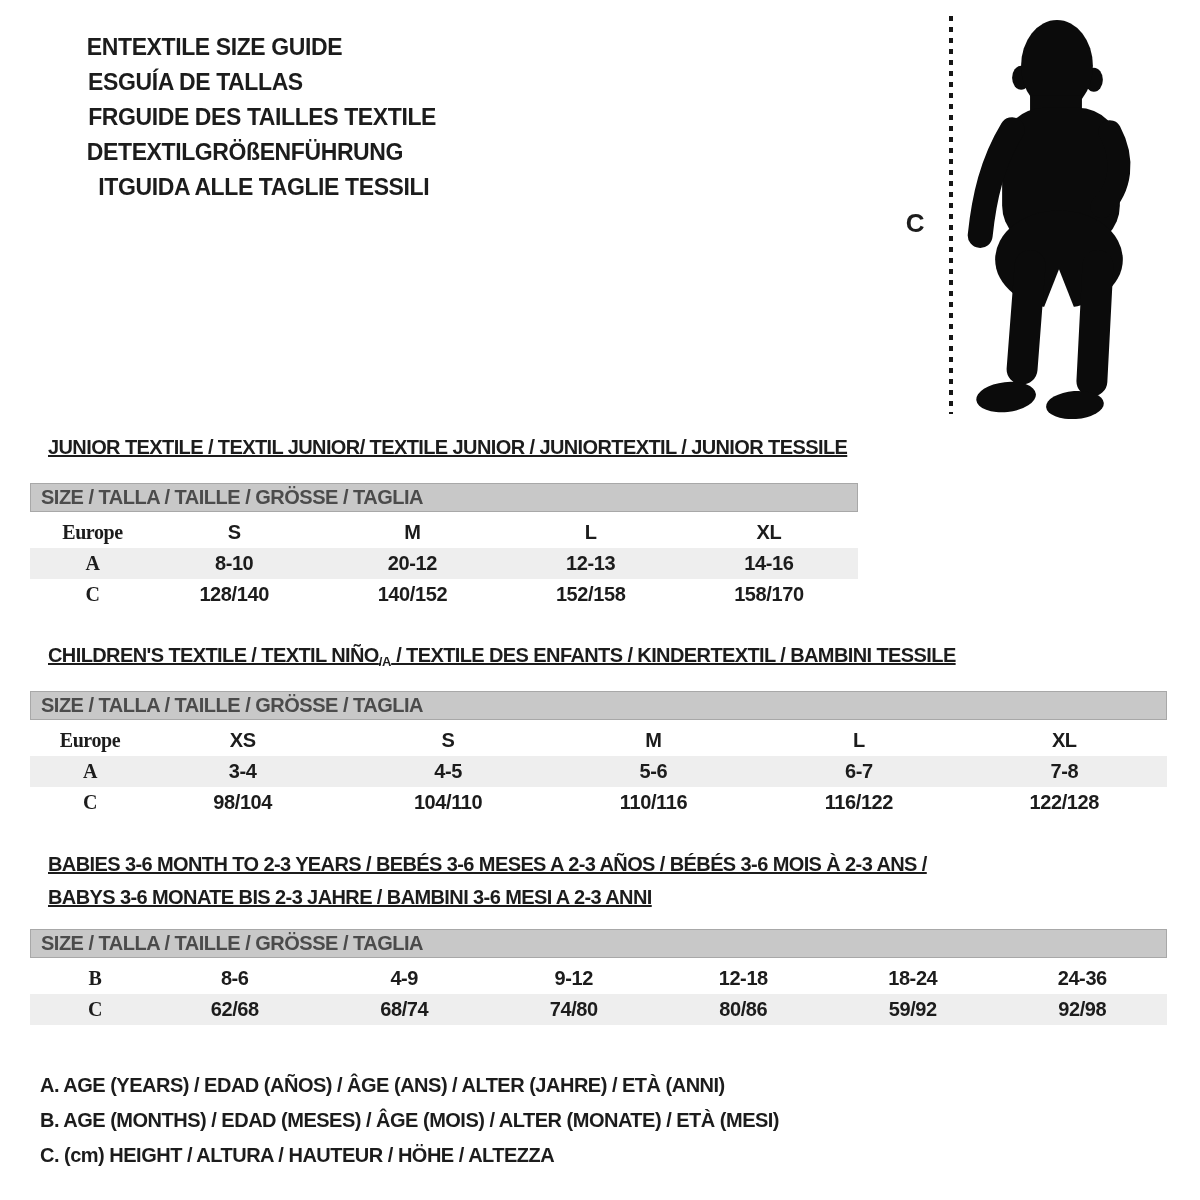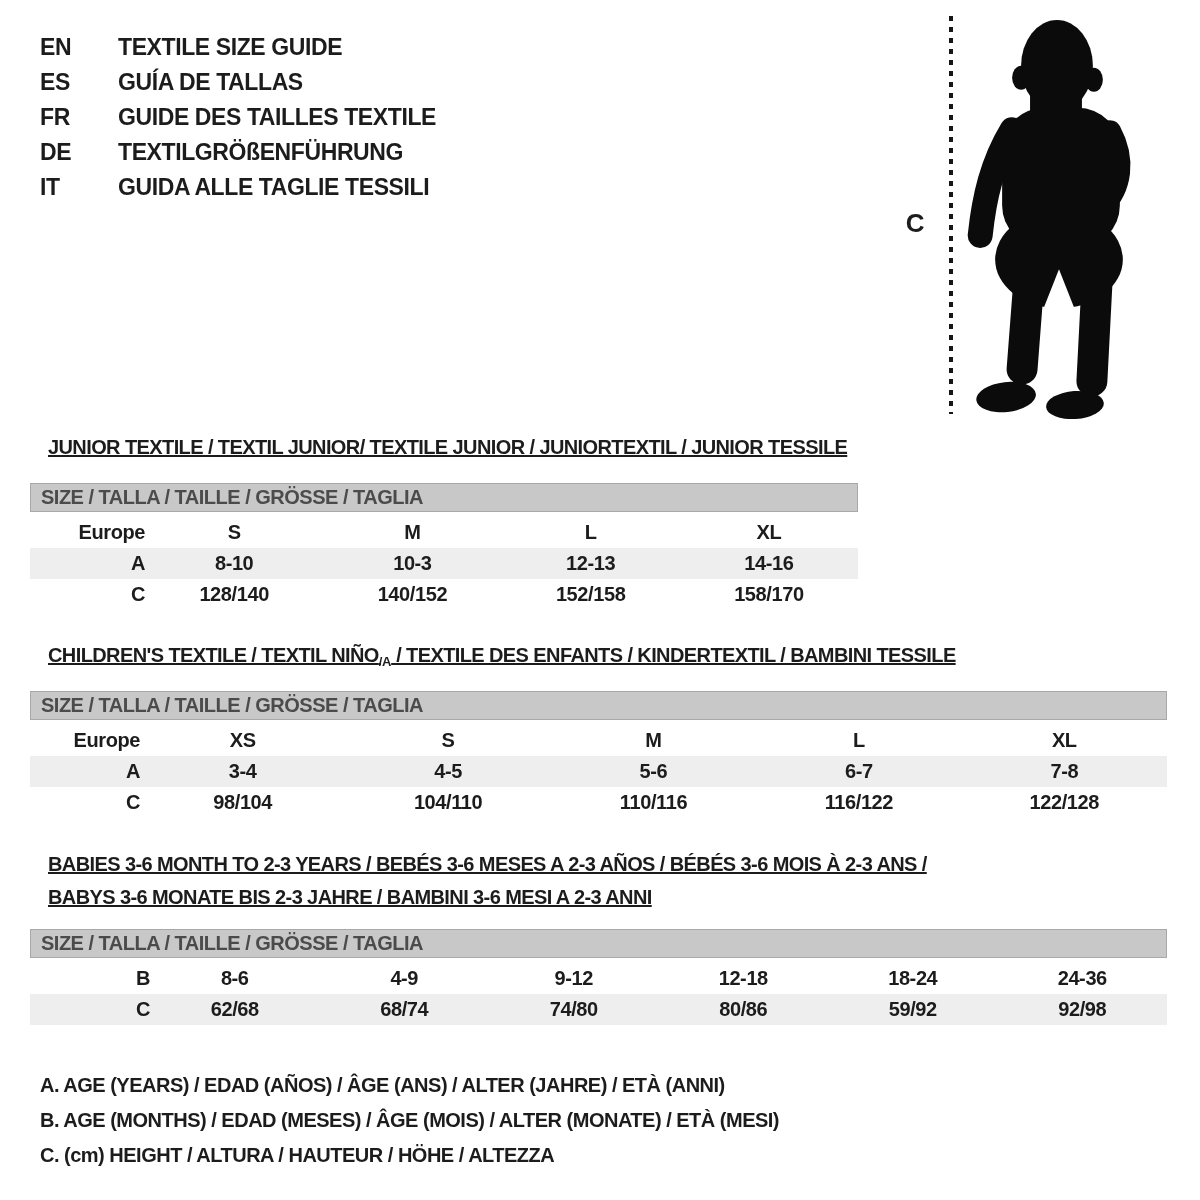--- a/index.html
+++ b/index.html
@@ -2,21 +2,21 @@
 <html><head>
 <meta charset="utf-8">
 <style>
   html,body{margin:0;padding:0;background:#ffffff;}
   #page{
     position:relative;width:1200px;height:1200px;background:#ffffff;overflow:hidden;
     font-family:"Liberation Sans",sans-serif;font-weight:bold;color:#1c1c1c;
     letter-spacing:-0.4px;
   }
   
-  .langs{position:absolute;left:40px;top:30px;}
+  .langs{position:absolute;left:40px;top:30px;text-align:right;}
   .lang-row{display:flex;height:35px;line-height:35px;font-size:23px;}
   .lang-code{width:78px;}
   
   .dash-line{
     position:absolute;left:949px;top:16px;width:4px;height:398px;
     background:repeating-linear-gradient(to bottom,#161616 0 5px,transparent 5px 11px);
   }
   .c-label{position:absolute;left:898px;top:208px;width:34px;text-align:center;font-size:26px;}
   .figure-svg{position:absolute;left:960px;top:8px;}
   
@@ -25,21 +25,21 @@
   .two-line{line-height:33px;}
   
   .tablewrap{position:absolute;}
   .sizebar{
     height:29px;line-height:27px;background:#c8c8c8;color:#4b4b4b;
     padding-left:10px;font-size:20px;border:1px solid #a8a8a8;
     box-sizing:border-box;margin-bottom:5px;letter-spacing:-0.5px;
   }
   table{width:100%;border-collapse:collapse;table-layout:fixed;}
   td{height:31px;text-align:center;font-size:20px;padding:0;letter-spacing:-0.4px;}
-  td.rowlabel{text-align:right;padding-left:10px;}
+  td.rowlabel{text-align:center;padding-left:10px;font-family:Liberation Serif, serif;}
   tr.alt{background:#eeeeee;}
   
   .legend{position:absolute;left:40px;top:1068px;}
   .legend-line{height:35px;line-height:35px;font-size:20px;letter-spacing:-0.5px;white-space:nowrap;}
 </style>
 </head>
 <body>
 
 <div id="page">
 
@@ -111,21 +111,21 @@
       <tr>
         <td class="rowlabel">Europe</td>
         <td>S</td>
         <td>M</td>
         <td>L</td>
         <td>XL</td>
       </tr>
       <tr class="alt">
         <td class="rowlabel">A</td>
         <td>8-10</td>
-        <td>10-3</td>
+        <td>20-12</td>
         <td>12-13</td>
         <td>14-16</td>
       </tr>
       <tr>
         <td class="rowlabel">C</td>
         <td>128/140</td>
         <td>140/152</td>
         <td>152/158</td>
         <td>158/170</td>
       </tr>

